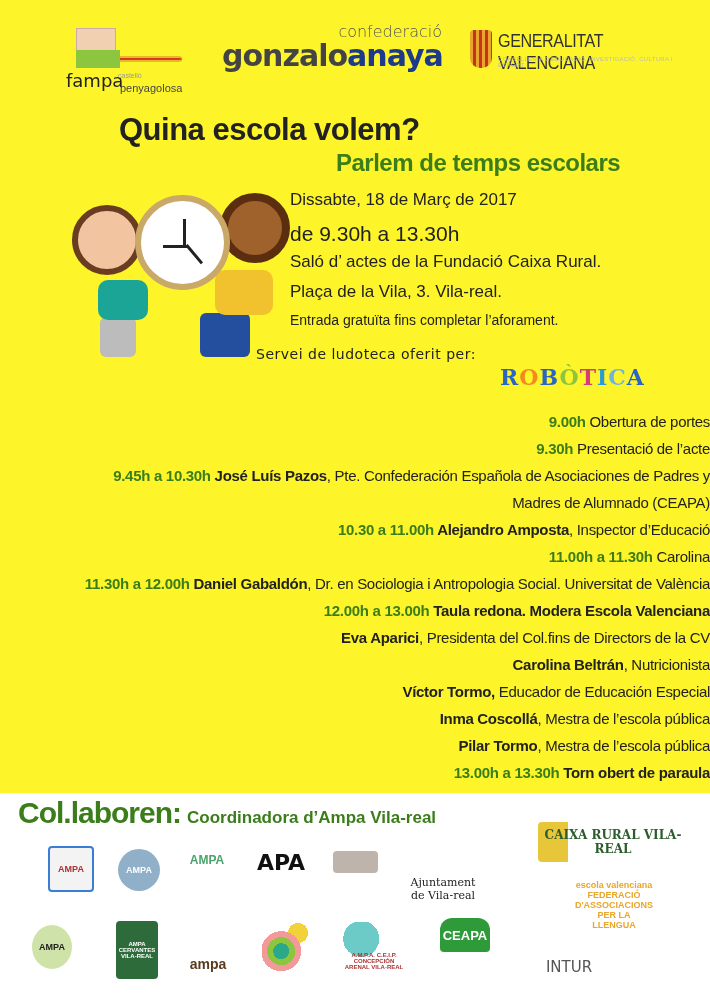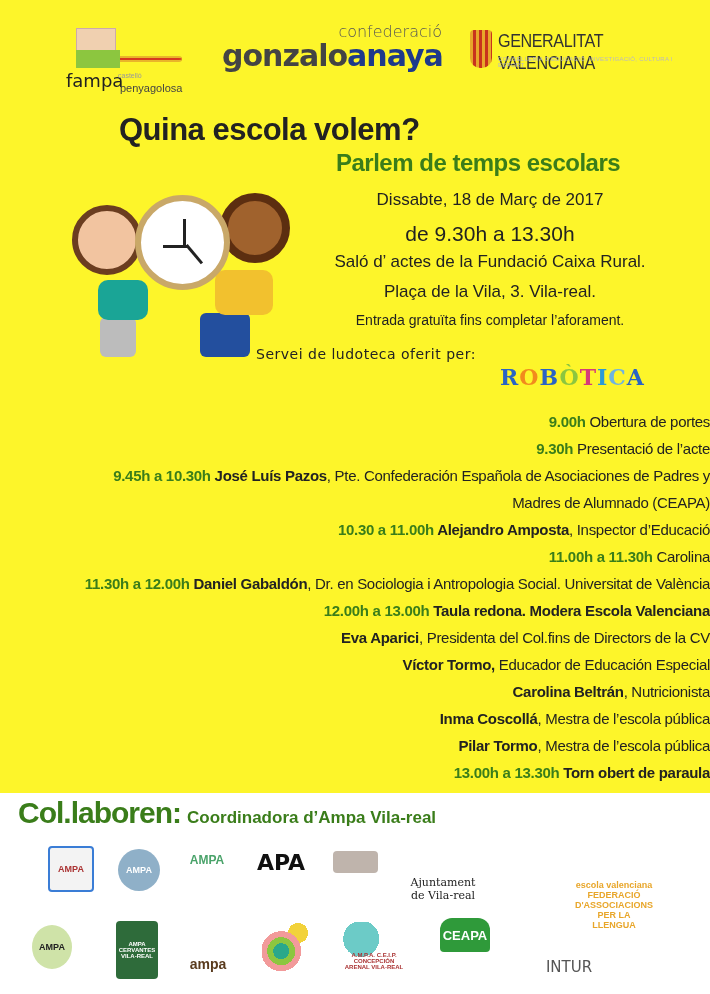--- a/index.html
+++ b/index.html
@@ -21,21 +21,21 @@
 .gonzalo .name{position:absolute;left:0;top:16px;font-size:30px;font-weight:bold;letter-spacing:-1px;font-family:"DejaVu Sans",sans-serif}
 .gonzalo .name .g1{color:#444}
 .gonzalo .name .g2{color:#1e3a8a}
 .gv{left:470px;top:28px;width:220px;height:46px}
 .gv .crest{position:absolute;left:0;top:2px;width:22px;height:38px;background:repeating-linear-gradient(90deg,#e8a62a 0 3px,#c8331d 3px 6px);border-radius:4px 4px 10px 10px}
 .gv .title{position:absolute;left:28px;top:2px;font-size:19px;color:#333;font-family:"Liberation Sans Narrow","Liberation Sans",sans-serif;letter-spacing:-0.5px;transform:scaleX(0.85);transform-origin:left}
 .gv .sub{position:absolute;left:28px;top:28px;font-size:6px;color:#bbb;letter-spacing:.3px}
 
 .title-main{left:119px;top:112px;font-size:31px;font-weight:bold;color:#222;letter-spacing:-0.5px}
 .title-sub{left:336px;top:149px;font-size:24px;font-weight:bold;color:#3a7d1a;letter-spacing:-0.5px}
-.info{left:290px;width:400px;text-align:center;color:#222}
+.info{left:290px;width:400px;color:#222}
 .info1{top:190px;font-size:17px}
 .info2{top:222px;font-size:21px}
 .info3{top:252px;font-size:17px}
 .info4{top:282px;font-size:17px}
 .info5{top:312px;font-size:14px}
 
 .kids{left:20px;top:175px;width:270px;height:190px}
 .clock{position:absolute;left:115px;top:20px;width:95px;height:95px;border-radius:50%;background:#fff;border:6px solid #c9a868}
 .clock .hand1{position:absolute;left:42px;top:18px;width:3px;height:28px;background:#222}
 .clock .hand2{position:absolute;left:22px;top:44px;width:24px;height:3px;background:#222}
@@ -119,37 +119,38 @@
   <div class="abs program">
     <div class="prow"><span class="t">9.00h</span><span class="n"></span><span> Obertura de portes</span></div>
     <div class="prow"><span class="t">9.30h</span><span class="n"></span><span> Presentació de l’acte</span></div>
     <div class="prow"><span class="t">9.45h a 10.30h</span><span class="n"> José Luís Pazos</span><span>, Pte. Confederación Española de Asociaciones de Padres y</span></div>
     <div class="prow"><span class="t"></span><span class="n"></span><span>Madres de Alumnado (CEAPA)</span></div>
     <div class="prow"><span class="t">10.30 a 11.00h</span><span class="n"> Alejandro Amposta</span><span>, Inspector d’Educació</span></div>
     <div class="prow"><span class="t">11.00h a 11.30h</span><span class="n"></span><span> Carolina</span></div>
     <div class="prow"><span class="t">11.30h a 12.00h</span><span class="n"> Daniel Gabaldón</span><span>, Dr. en Sociologia i Antropologia Social. Universitat de València</span></div>
     <div class="prow"><span class="t">12.00h a 13.00h</span><span class="n"> Taula redona. Modera Escola Valenciana</span><span></span></div>
     <div class="prow"><span class="t"></span><span class="n">Eva Aparici</span><span>, Presidenta del Col.fins de Directors de la CV</span></div>
+    <div class="prow"><span class="t"></span><span class="n">Carolina Beltrán</span><span>, Nutricionista</span></div>
     <div class="prow"><span class="t"></span><span class="n">Víctor Tormo,</span><span> Educador de Educación Especial</span></div>
-    <div class="prow"><span class="t"></span><span class="n">Carolina Beltrán</span><span>, Nutricionista</span></div>
     <div class="prow"><span class="t"></span><span class="n">Inma Coscollá</span><span>, Mestra de l’escola pública</span></div>
     <div class="prow"><span class="t"></span><span class="n">Pilar Tormo</span><span>, Mestra de l’escola pública</span></div>
     <div class="prow"><span class="t">13.00h a 13.30h</span><span class="n"> Torn obert de paraula</span><span></span></div>
   </div>
 
   <div class="abs colab">
     <span class="big">Col.laboren:</span><span class="small">Coordinadora d’Ampa Vila-real</span>
   </div>
 
   <div class="logo" style="left:48px;top:846px;width:46px;height:46px;background:#f3f3f3;color:#a33;border:2px solid #3a7dd6">AMPA</div>
   <div class="logo" style="left:118px;top:849px;width:42px;height:42px;background:#8fb0c8;color:#fff;border-radius:50%">AMPA</div>
   <div class="logo" style="left:182px;top:849px;width:50px;height:22px;color:#4aa36a;font-size:12px">AMPA</div>
   <div class="logo" style="left:250px;top:848px;width:62px;height:28px;color:#111;font-size:22px;font-family:'DejaVu Sans',sans-serif">APA</div>
   <div class="logo" style="left:333px;top:851px;width:45px;height:22px;background:#bfb4ac"></div>
   <div class="logo" style="left:410px;top:840px;width:66px;height:62px;color:#222;font-family:'DejaVu Serif',serif;font-size:11px;align-items:flex-end;font-weight:normal">Ajuntament de Vila-real</div>
+  <div class="logo" style="left:538px;top:822px;width:150px;height:40px;color:#2c5d2c;font-family:'DejaVu Serif',serif;font-size:12px;background:linear-gradient(90deg,#e8c63a 0 30px,transparent 30px)">CAIXA RURAL VILA-REAL</div>
   <div class="logo" style="left:32px;top:925px;width:40px;height:44px;background:#cfe3a8;color:#222;border-radius:50%">AMPA</div>
   <div class="logo" style="left:116px;top:921px;width:42px;height:58px;background:#2e6b3a;color:#fff;font-size:6px">AMPA CERVANTES VILA-REAL</div>
   <div class="logo" style="left:188px;top:924px;width:40px;height:48px;color:#5a3b1e;font-size:14px;align-items:flex-end">ampa</div>
   <div class="logo" style="left:262px;top:920px;width:48px;height:52px;background:radial-gradient(circle at 40% 60%,#2aa88a 0 8px,#8cc63f 8px 14px,#f29a9a 14px 20px,transparent 20px),radial-gradient(circle at 75% 25%,#f2d23a 0 10px,transparent 10px)"></div>
   <div class="logo" style="left:342px;top:922px;width:64px;height:48px;color:#a33;font-size:6px;align-items:flex-end;background:radial-gradient(circle at 30% 35%,#6ccbc7 0 18px,transparent 18px)">A.M.P.A. C.E.I.P. CONCEPCIÓN ARENAL VILA-REAL</div>
   <div class="logo" style="left:440px;top:918px;width:50px;height:34px;background:#2f9a3a;color:#fff;font-size:13px;border-radius:12px 12px 4px 4px">CEAPA</div>
   <div class="logo" style="left:584px;top:876px;width:60px;height:60px;color:#e8a62a;font-size:9px;line-height:1.1">escola valenciana FEDERACIÓ D'ASSOCIACIONS PER LA LLENGUA</div>
   <div class="logo" style="left:543px;top:955px;width:52px;height:24px;color:#555;font-size:15px;font-family:'DejaVu Sans',sans-serif;font-weight:normal">INTUR</div>
 </div>
 

